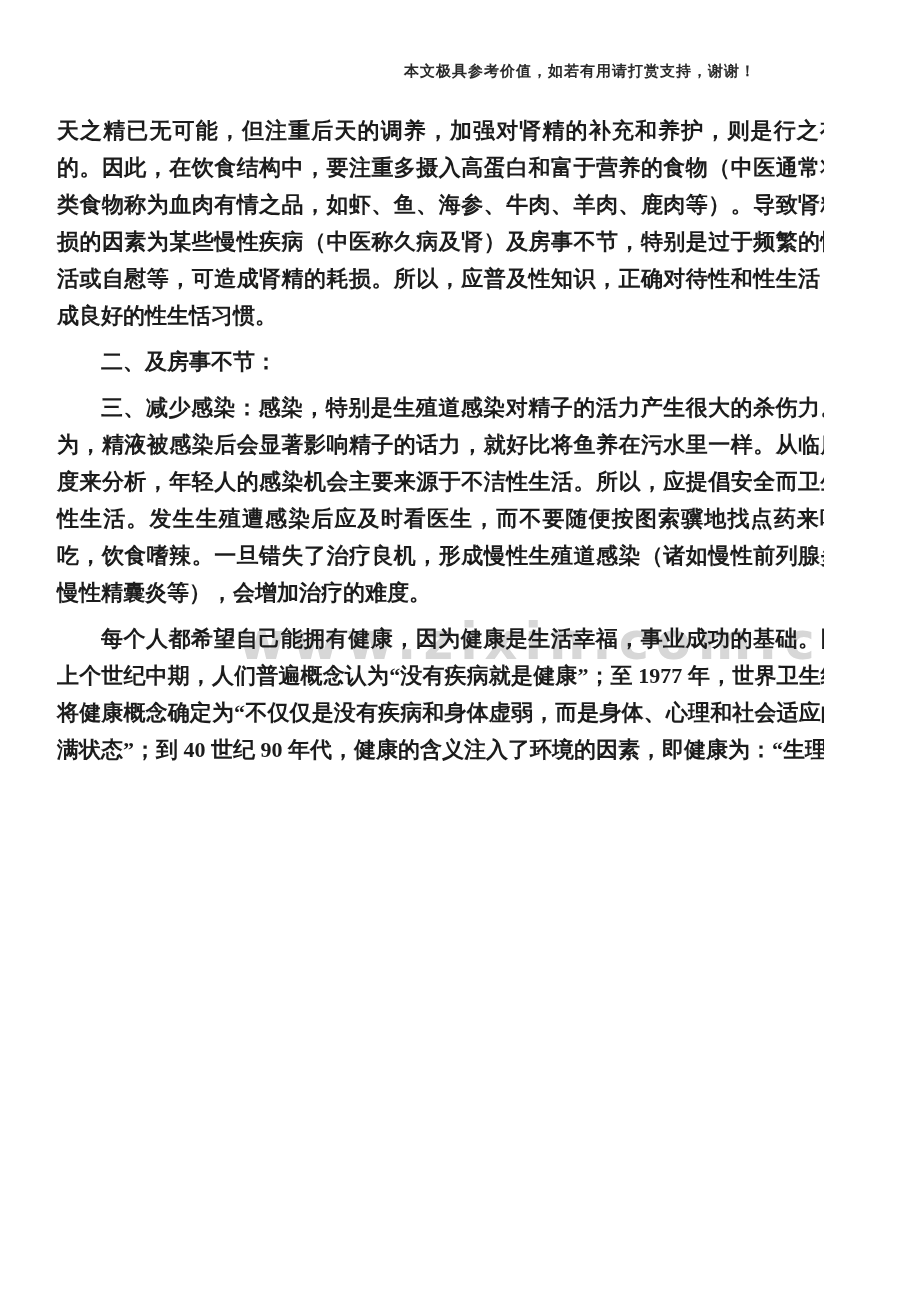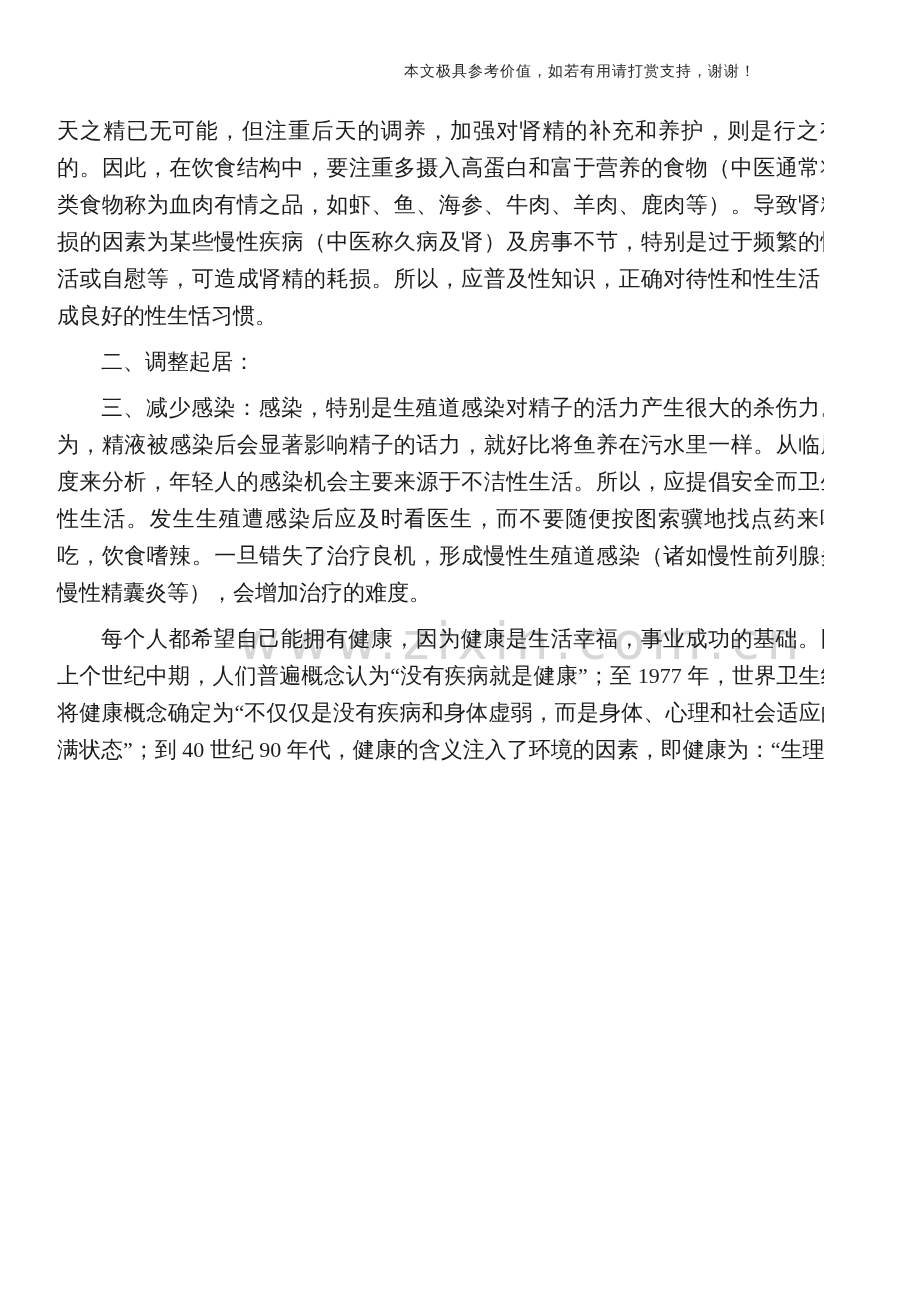--- a/index.html
+++ b/index.html
@@ -7,20 +7,21 @@
     padding: 0;
     background: #ffffff;
   }
   .page {
     position: relative;
     width: 824px;
     height: 1302px;
     background: #ffffff;
     overflow: hidden;
     font-family: "Liberation Serif", "DejaVu Serif", serif;
+    font-weight: bold;
   }
   .header-note {
     position: absolute;
     top: 62px;
     right: 68px;
     font-size: 15px;
     letter-spacing: 1px;
     color: #2a2a2a;
     z-index: 2;
     white-space: nowrap;
@@ -63,18 +64,18 @@
 <body>
 
 <div class="page">
 
   <div class="header-note">本文极具参考价值，如若有用请打赏支持，谢谢！</div>
 
   <div class="watermark">www.zixin.com.cn</div>
 
   <div class="body-text">
     <p class="para no-indent">天之精已无可能，但注重后天的调养，加强对肾精的补充和养护，则是行之有效的。因此，在饮食结构中，要注重多摄入高蛋白和富于营养的食物（中医通常将这类食物称为血肉有情之品，如虾、鱼、海参、牛肉、羊肉、鹿肉等）。导致肾精耗损的因素为某些慢性疾病（中医称久病及肾）及房事不节，特别是过于频繁的性生活或自慰等，可造成肾精的耗损。所以，应普及性知识，正确对待性和性生活，养成良好的性生恬习惯。</p>
-    <p class="para">二、调整起居：</p>
+    <p class="para">二、及房事不节：</p>
     <p class="para">三、减少感染：感染，特别是生殖道感染对精子的活力产生很大的杀伤力。因为，精液被感染后会显著影响精子的话力，就好比将鱼养在污水里一样。从临床角度来分析，年轻人的感染机会主要来源于不洁性生活。所以，应提倡安全而卫生的性生活。发生生殖遭感染后应及时看医生，而不要随便按图索骥地找点药来吃一吃，饮食嗜辣。一旦错失了治疗良机，形成慢性生殖道感染（诸如慢性前列腺炎、慢性精囊炎等），会增加治疗的难度。</p>
     <p class="para">每个人都希望自己能拥有健康，因为健康是生活幸福，事业成功的基础。回溯上个世纪中期，人们普遍概念认为“没有疾病就是健康”；至 1977 年，世界卫生组织将健康概念确定为“不仅仅是没有疾病和身体虚弱，而是身体、心理和社会适应的完满状态”；到 40 世纪 90 年代，健康的含义注入了环境的因素，即健康为：“生理</p>
   </div>
 
 </div>
 
 </body></html>

